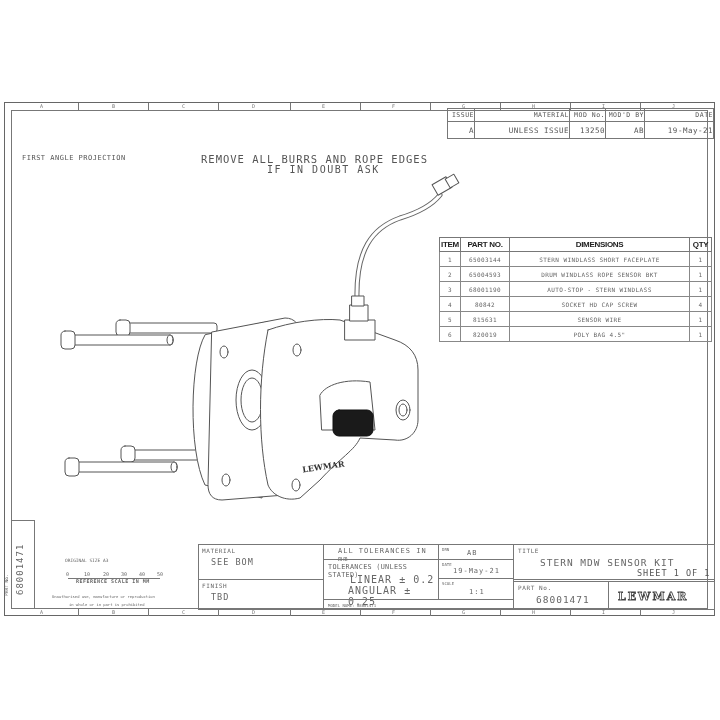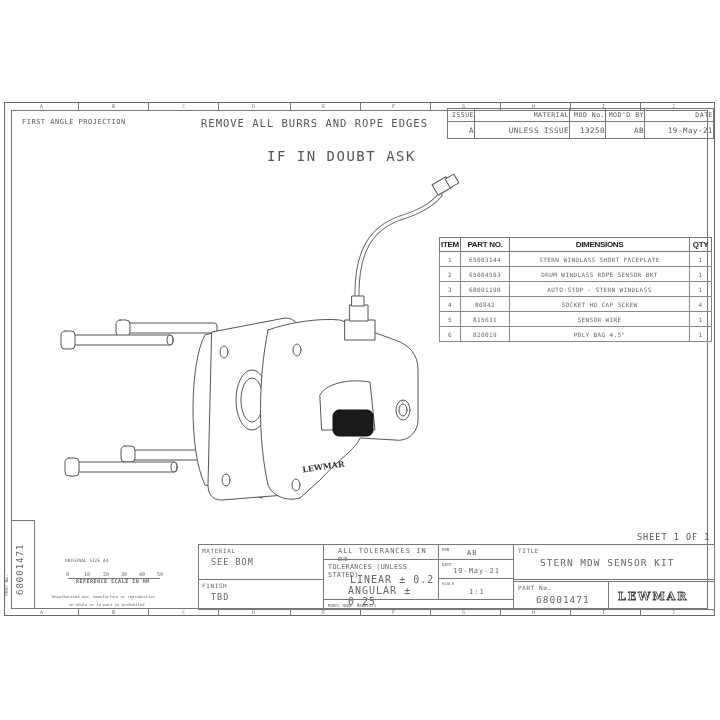--- a/index.html
+++ b/index.html
@@ -5,21 +5,21 @@
   html, body { margin:0; padding:0; background:#ffffff; }
   body { width:720px; height:720px; position:relative; overflow:hidden;
          font-family: "DejaVu Sans Mono", monospace; color:#555; }
   .abs { position:absolute; }
   .sheet-outer { position:absolute; left:4px; top:102px; width:711px; height:514px;
                  border:1.5px solid #666; box-sizing:border-box; }
   .sheet-inner { position:absolute; left:11px; top:110px; width:697px; height:499px;
                  border:1.2px solid #777; box-sizing:border-box; }
   .zone { position:absolute; font-size:5px; color:#777; }
   .tick { position:absolute; background:#777; }
-  .txt { position:absolute; white-space:nowrap; color:#555; letter-spacing:0.5px; }
+  .txt { position:absolute; white-space:nowrap; color:#555; letter-spacing:0.5px;margin-top:36px; }
   table { border-collapse:collapse; }
   .rev td { border:1px solid #777; font-size:7.5px; text-align:right; color:#555; padding:0; letter-spacing:0.5px;margin-left:28px; }
   .bom td { border:1px solid #888; font-size:6px; text-align:center; color:#666; padding:0; letter-spacing:0.4px; }
   .bom th { border:1px solid #777; font-family:"Liberation Sans", sans-serif; font-size:8px; font-weight:bold;
             color:#222; padding:0; letter-spacing:-0.3px; }
   .tb { position:absolute; border:1px solid #777; box-sizing:border-box; }
   .lbl { position:absolute; font-size:6px; color:#666; letter-spacing:0.6px; }
   .val { position:absolute; font-size:8.5px; color:#666; letter-spacing:1px; }
   .tiny { position:absolute; font-size:4px; color:#666; }
   .lewmar { font-family:"DejaVu Serif", serif; font-weight:bold; letter-spacing:2px; color:#fff;
@@ -70,21 +70,21 @@
   <div class="tick" style="left:500px;top:609px;width:1px;height:7px;"></div>
   <div class="zone" style="left:532px;top:609px;">H</div>
   <div class="tick" style="left:570px;top:609px;width:1px;height:7px;"></div>
   <div class="zone" style="left:602px;top:609px;">I</div>
   <div class="tick" style="left:640px;top:609px;width:1px;height:7px;"></div>
   <div class="zone" style="left:672px;top:609px;">J</div>
 </div>
 
 <div class="txt" style="left:22px;top:118px;font-size:7px;">FIRST ANGLE PROJECTION</div>
 <div class="txt" style="left:201px;top:117px;font-size:10.5px;letter-spacing:1px;">REMOVE ALL BURRS AND ROPE EDGES</div>
-<div class="txt" style="left:267px;top:148px;font-size:14px;letter-spacing:1.5px;">IF IN DOUBT ASK</div>
+<div class="txt" style="left:267px;top:128px;font-size:10px;letter-spacing:1.5px;">IF IN DOUBT ASK</div>
 
 <table class="rev abs" style="left:447px;top:108px;width:267px;">
   <tbody>
       <tr style="height:13px;">
     <td style="width:26px;font-size:6.5px;">ISSUE</td>
     <td style="width:94px;font-size:6.5px;">MATERIAL</td>
     <td style="width:35px;font-size:6.5px;">MOD No.</td>
     <td style="width:38px;font-size:6.5px;">MOD'D BY</td>
     <td style="font-size:6.5px;">DATE</td>
   </tr>

